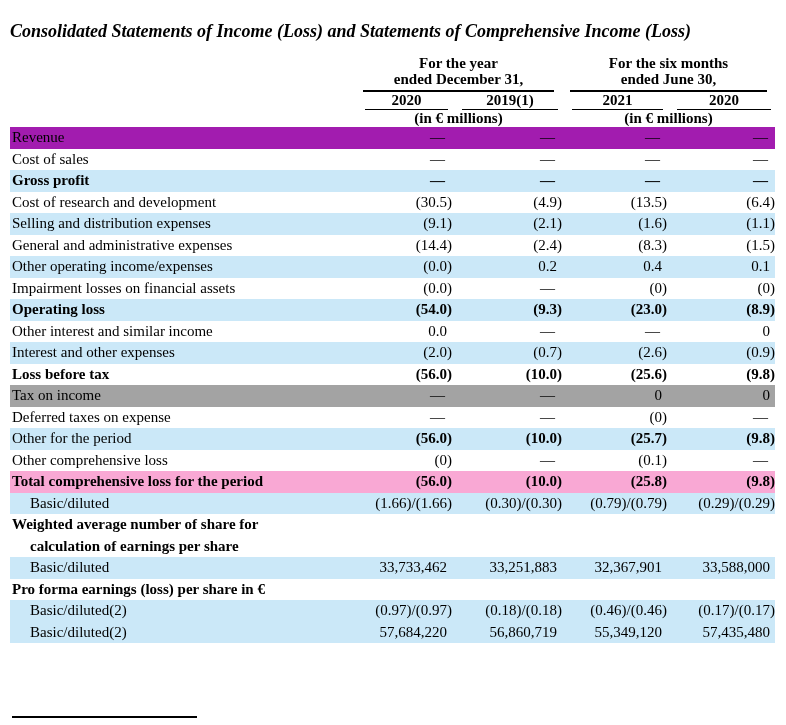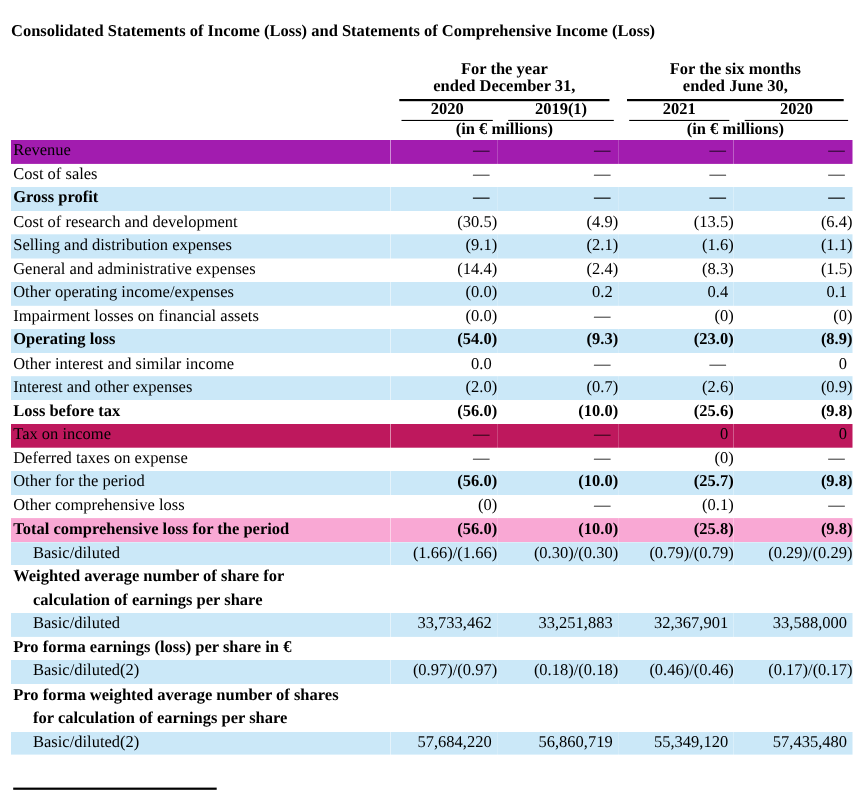--- a/index.html
+++ b/index.html
@@ -11,23 +11,24 @@
     overflow: hidden;
     font-family: "Liberation Serif", "DejaVu Serif", serif;
     color: #000;
   }
   .page { position: relative; width: 786px; height: 725px; }
 
   .doc-title {
     position: absolute;
     left: 10px;
     top: 21px;
-    font-size: 15px;
+    font-size: 18px;
     font-weight: bold;
     white-space: nowrap;
+    font-style: italic;
   }
 
   table.fin {
     position: absolute;
     left: 10px;
     top: 50px;
     border-collapse: collapse;
     table-layout: fixed;
     width: 765px;
     font-size: 15px;
@@ -245,21 +246,21 @@
         </tr>
         <tr>
           <td class="label b">
             <div>Loss before tax</div>
           </td>
           <td class="val b"><span style="padding-right: 0px;">(56.0)</span></td>
           <td class="val b"><span style="padding-right: 0px;">(10.0)</span></td>
           <td class="val b"><span style="padding-right: 0px;">(25.6)</span></td>
           <td class="val b"><span style="padding-right: 0px;">(9.8)</span></td>
         </tr>
-        <tr style="background: #be185d; font-family: Liberation Serif, serif;">
+        <tr style="background: #a3a3a3; font-family: Liberation Serif, serif;">
           <td class="label">
             <div>Tax on income</div>
           </td>
           <td class="val"><span style="padding-right: 7px;">—</span></td>
           <td class="val"><span style="padding-right: 7px;">—</span></td>
           <td class="val"><span style="padding-right: 5px;">0</span></td>
           <td class="val"><span style="padding-right: 5px;">0</span></td>
         </tr>
         <tr>
           <td class="label">
@@ -336,30 +337,20 @@
         </tr>
         <tr style="background: rgb(203, 232, 248);">
           <td class="label ind">
             <div>Basic/diluted(2)</div>
           </td>
           <td class="val"><span style="padding-right: 0px;">(0.97)/(0.97)</span></td>
           <td class="val"><span style="padding-right: 0px;">(0.18)/(0.18)</span></td>
           <td class="val"><span style="padding-right: 0px;">(0.46)/(0.46)</span></td>
           <td class="val"><span style="padding-right: 0px;">(0.17)/(0.17)</span></td>
         </tr>
-        <tr>
-          <td class="label b">
-            <div>Pro forma weighted average number of shares</div>
-            <div class="line2">for calculation of earnings per share</div>
-          </td>
-          <td class="val"></td>
-          <td class="val"></td>
-          <td class="val"></td>
-          <td class="val"></td>
-        </tr>
         <tr style="background: rgb(203, 232, 248);">
           <td class="label ind">
             <div>Basic/diluted(2)</div>
           </td>
           <td class="val"><span style="padding-right: 5px;">57,684,220</span></td>
           <td class="val"><span style="padding-right: 5px;">56,860,719</span></td>
           <td class="val"><span style="padding-right: 5px;">55,349,120</span></td>
           <td class="val"><span style="padding-right: 5px;">57,435,480</span></td>
         </tr>
       </tbody>

